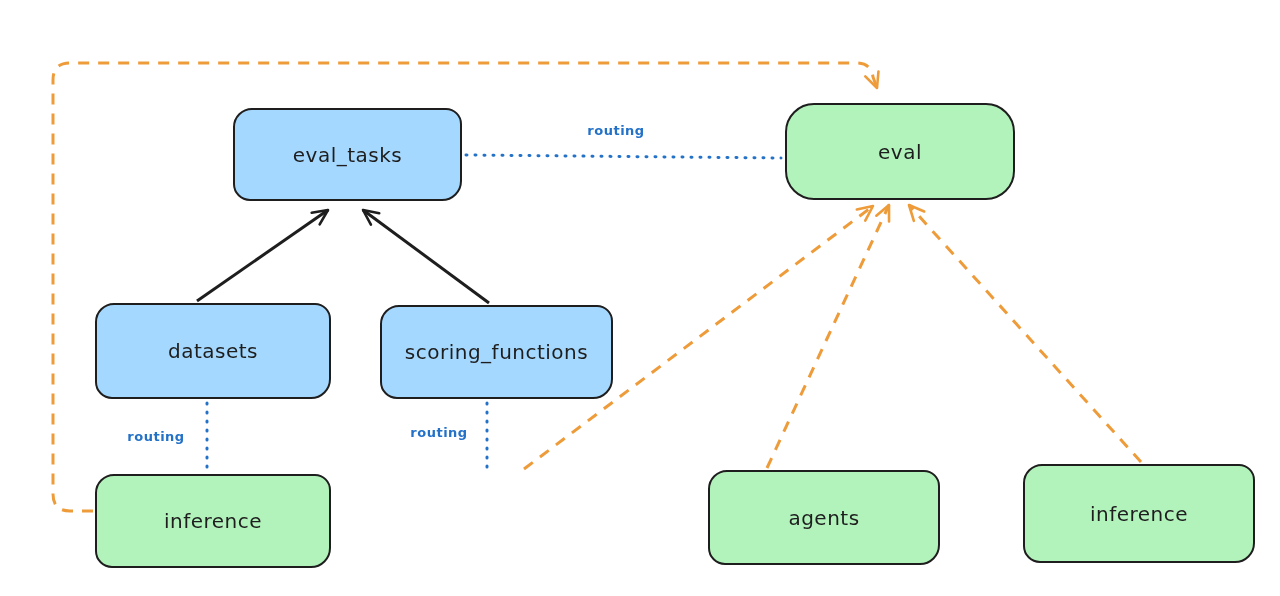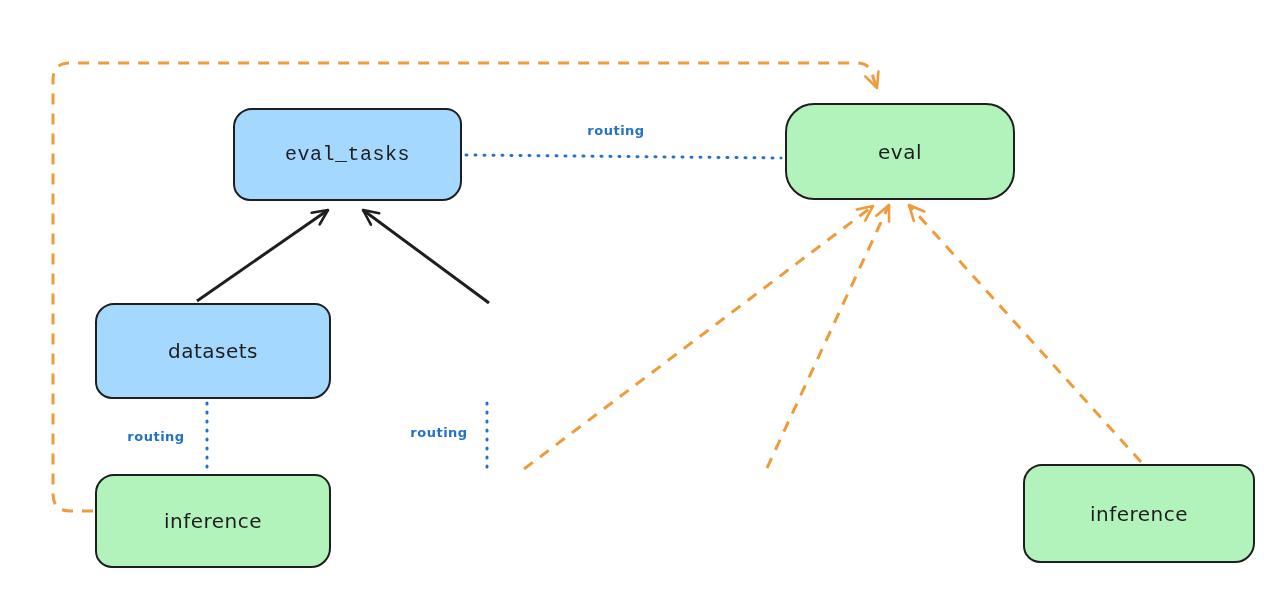--- a/index.html
+++ b/index.html
@@ -66,38 +66,44 @@
     <path class="blue-dotted" d="M466 155 L781 158"></path>
     <path class="blue-dotted" d="M207 403 L207 471"></path>
     <path class="blue-dotted" d="M487 403 L487 468"></path>
 
     <path class="orange-dashed" d="M93 511 L70 511 Q53 511 53 494 L53 80 Q53 63 70 63 L856 63 Q871 63 873 77 L877 88" marker-end="url(#arrow-orange)"></path>
     <path class="orange-dashed" d="M524 469 L873 206" marker-end="url(#arrow-orange)"></path>
     <path class="orange-dashed" d="M767 468 L889 205" marker-end="url(#arrow-orange)"></path>
     <path class="orange-dashed" d="M1141 462 L909 205" marker-end="url(#arrow-orange)"></path>
   </svg>
 
-  <div class="node node--blue" style="left:233px; top:108px;  width:229px; height:93px;font-family:Liberation Mono, monospace;">
+  <div class="node node--blue" style="left:233px; top:108px;  width:229px; height:93px;">
     <span>eval_tasks</span>
   </div>
 
   <div class="node node--green" style="left:785px; top:103px;  width:230px; height:97px;border-radius:29px;">
     <span>eval</span>
   </div>
 
   <div class="node node--blue" style="left:95px;  top:303px;  width:236px; height:96px;">
     <span>datasets</span>
   </div>
 
+  <div class="node node--blue" style="left:380px; top:305px;  width:233px; height:94px;">
+    <span>scoring_functions</span>
+  </div>
 
   <div class="node node--green" style="left:95px;  top:474px;  width:236px; height:94px;">
     <span>inference</span>
   </div>
 
 
+  <div class="node node--green" style="left:708px; top:470px;  width:232px; height:95px;">
+    <span>agents</span>
+  </div>
 
   <div class="node node--green" style="left:1023px; top:464px; width:232px; height:99px;">
     <span>inference</span>
   </div>
 
   <div class="edge-label" style="left:616px; top:130px;">routing</div>
   <div class="edge-label" style="left:156px; top:436px;">routing</div>
   <div class="edge-label" style="left:439px; top:432px;">routing</div>
 
 </div>

